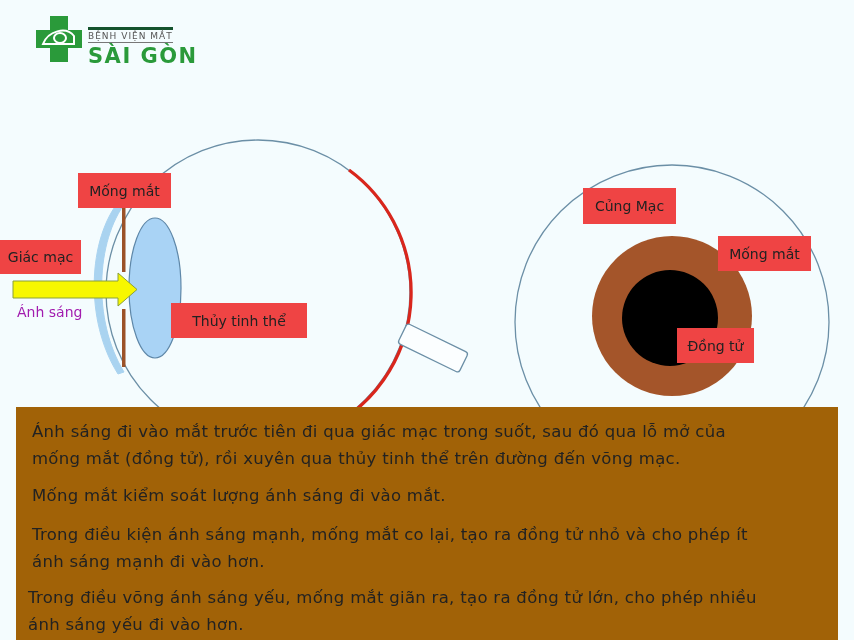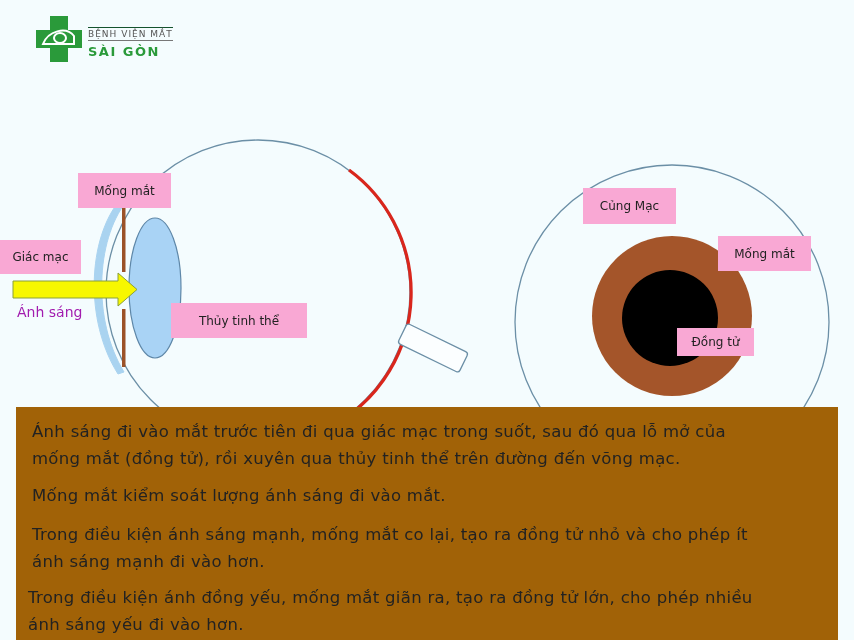--- a/index.html
+++ b/index.html
@@ -6,28 +6,28 @@
   body {
     width:854px; height:640px; position:relative; overflow:hidden;
     background:#f3fbfd;
     font-family:"DejaVu Sans", sans-serif;
   }
   .page-bg { position:absolute; left:0; top:0; width:854px; height:640px; background:#f4fcfe; }
   .logo { position:absolute; left:36px; top:16px; width:150px; height:50px; }
   .logo svg { position:absolute; left:0; top:0; }
   .logo-top {
     position:absolute; left:52px; top:11px; font-size:9px; letter-spacing:1px; color:#555;
-    border-top:1px solid #14532d; border-bottom:1px solid #777; padding:1px 0 0 0; line-height:11px; white-space:nowrap;
+    border-top:3px solid #14532d; border-bottom:1px solid #777; padding:1px 0 0 0; line-height:11px; white-space:nowrap;
   }
   .logo-bottom {
-    position:absolute; left:52px; top:28px; font-size:13px; font-weight:bold; letter-spacing:1.5px; color:#2a9a3a; white-space:nowrap;
+    position:absolute; left:52px; top:28px; font-size:21px; font-weight:bold; letter-spacing:1.5px; color:#2a9a3a; white-space:nowrap;
   }
   .diagram { position:absolute; left:0; top:0; width:854px; height:410px; }
   .label {
-    position:absolute; background:#f9a8d4; color:#222; font-size:12px;
+    position:absolute; background:#ef4444; color:#222; font-size:14px;
     display:flex; align-items:center; justify-content:center; white-space:nowrap;
   }
   .plain-label { position:absolute; font-size:14px; color:#a21caf; white-space:nowrap; }
   .text-panel {
     position:absolute; left:16px; top:407px; width:822px; height:233px; background:#a16207;
   }
   .para {
     position:absolute; font-size:16.5px; line-height:27px; color:#222; letter-spacing:0.3px;
   }
 </style>
@@ -77,31 +77,31 @@
   </g>
 </svg>
 
 <div class="label" style="left:78px;top:173px;width:93px;height:35px;">Mống mắt</div>
 <div class="label" style="left:0px;top:240px;width:81px;height:34px;">Giác mạc</div>
 <div class="label" style="left:171px;top:271px;width:136px;height:35px;margin-top:32px;">Thủy tinh thể</div>
 <div class="plain-label" style="left:17px;top:304px;">Ánh sáng</div>
 
 <div class="label" style="left:583px;top:188px;width:93px;height:36px;">Củng Mạc</div>
 <div class="label" style="left:718px;top:236px;width:93px;height:35px;">Mống mắt</div>
-<div class="label" style="left:677px;top:328px;width:77px;height:28px;">Đồng tử</div>
+<div class="label" style="left:677px;top:328px;width:77px;height:35px;">Đồng tử</div>
 
 <div class="text-panel">
   <div class="para" style="left:16px;top:11px;">
     <div>Ánh sáng đi vào mắt trước tiên đi qua giác mạc trong suốt, sau đó qua lỗ mở của</div>
     <div>mống mắt (đồng tử), rồi xuyên qua thủy tinh thể trên đường đến võng mạc.</div>
   </div>
   <div class="para" style="left:16px;top:75px;">
     <div>Mống mắt kiểm soát lượng ánh sáng đi vào mắt.</div>
   </div>
   <div class="para" style="left:16px;top:114px;">
     <div>Trong điều kiện ánh sáng mạnh, mống mắt co lại, tạo ra đồng tử nhỏ và cho phép ít</div>
     <div>ánh sáng mạnh đi vào hơn.</div>
   </div>
   <div class="para" style="left:12px;top:177px;">
-    <div>Trong điều kiện ánh đồng yếu, mống mắt giãn ra, tạo ra đồng tử lớn, cho phép nhiều</div>
+    <div>Trong điều võng ánh sáng yếu, mống mắt giãn ra, tạo ra đồng tử lớn, cho phép nhiều</div>
     <div>ánh sáng yếu đi vào hơn.</div>
   </div>
 </div>
 
 </body></html>

